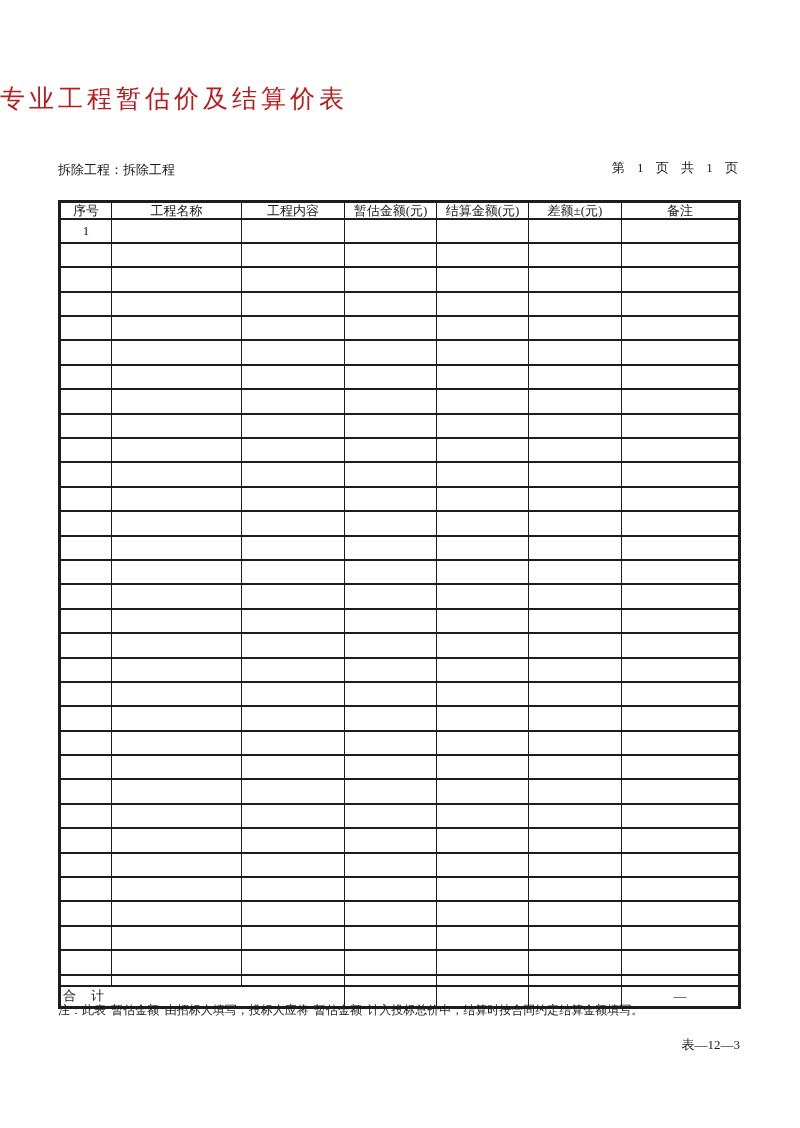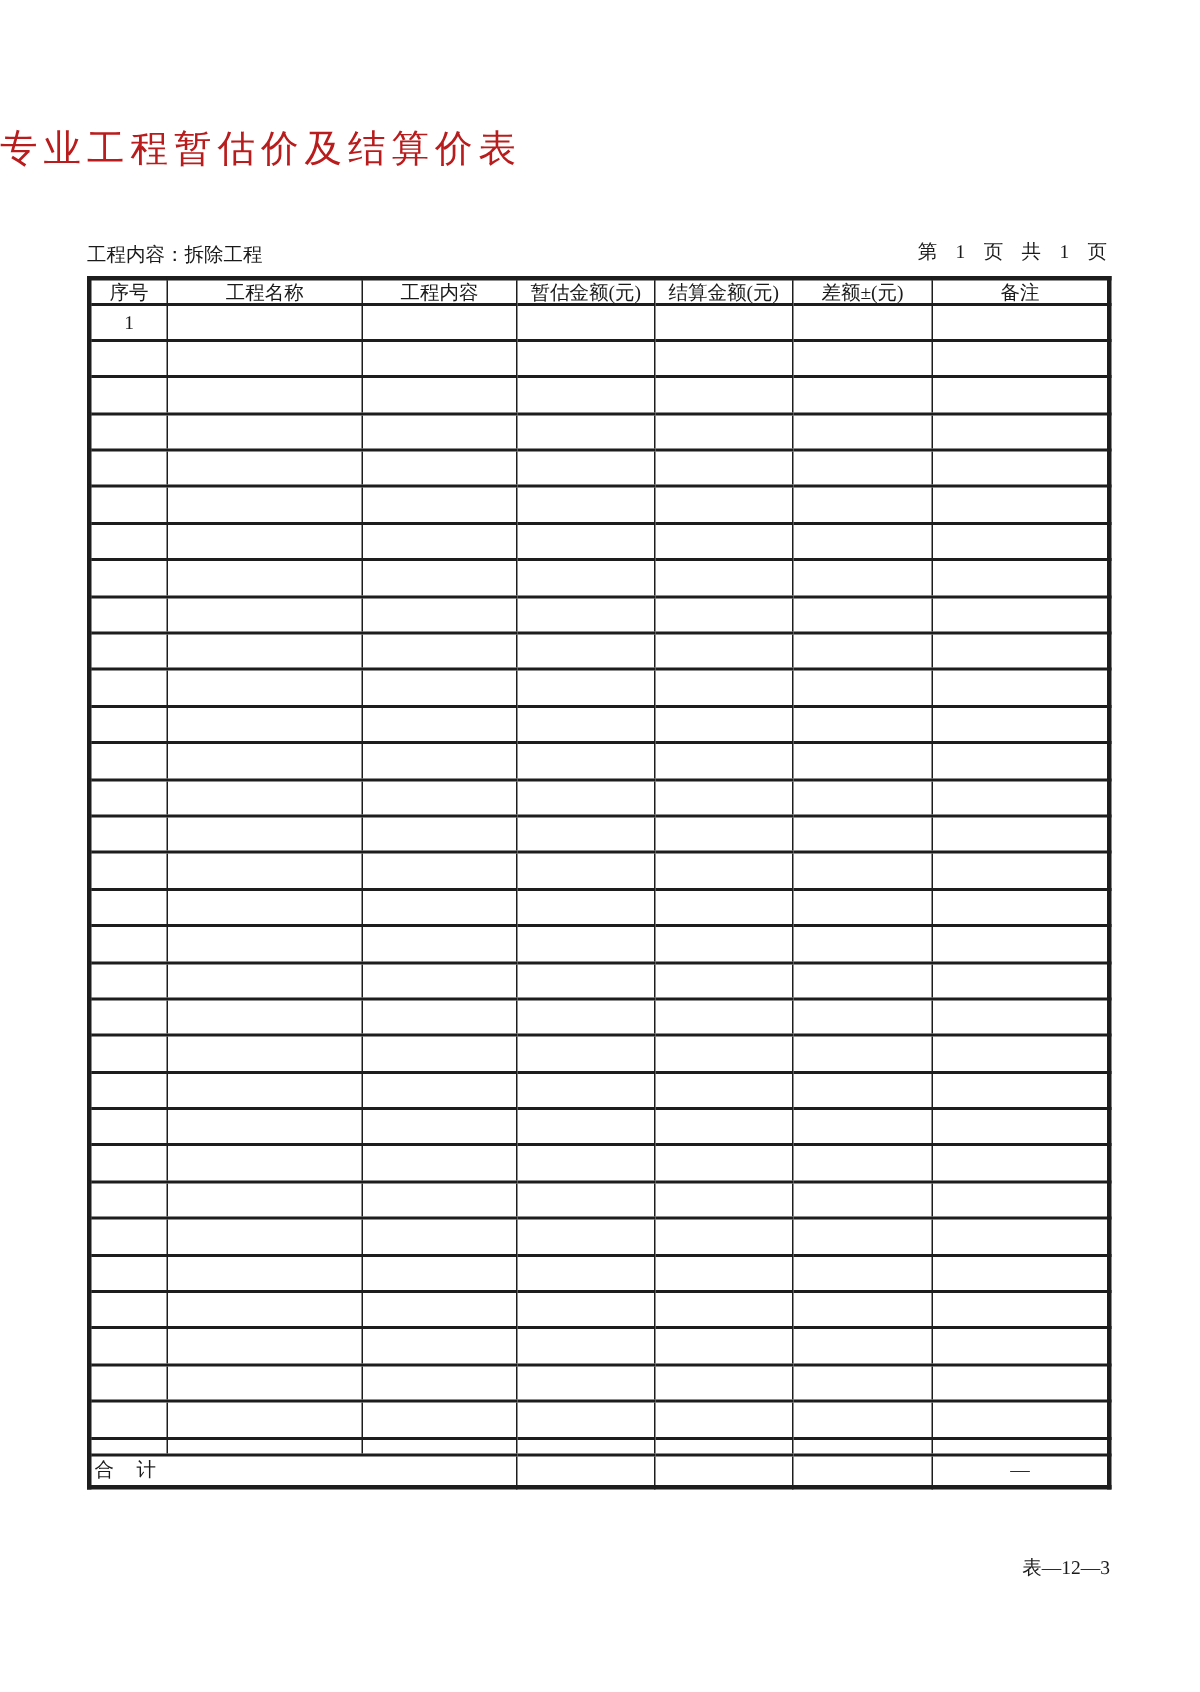--- a/index.html
+++ b/index.html
@@ -38,21 +38,21 @@
   .meta-page {
     position: absolute;
     top: 160px; right: 62px;
     font-size: 13px; line-height: 16px;
     word-spacing: 9px;
     white-space: nowrap;
   }
 
   table.doc-table {
     position: absolute;
-    top: 184px; left: 58px;
+    top: 200px; left: 58px;
     width: 680px;
     border-collapse: collapse;
     table-layout: fixed;
     border: 3px solid #1d1d1d;
   }
   .doc-table th, .doc-table td {
     border-left: 1px solid #1d1d1d;
     border-right: 1px solid #1d1d1d;
     border-top: 2px solid #1d1d1d;
     border-bottom: 2px solid #1d1d1d;
@@ -82,21 +82,21 @@
     font-size: 13px;
   }
 </style>
 </head>
 <body>
 
 <div class="page">
 
   <h1 class="title">专业工程暂估价及结算价表</h1>
 
-  <div class="meta-project"><span>工程内容：</span><span>拆除工程</span></div>
+  <div class="meta-project"><span>拆除工程：</span><span>拆除工程</span></div>
 
   <div class="meta-section">
   </div>
 
   <div class="meta-page">第 1 页 共 1 页</div>
 
   <table class="doc-table">
     <colgroup>
       <col style="width:52px">
         <col style="width:130px">
@@ -411,16 +411,17 @@
       <tr class="total-row">
         <td colspan="3" class="total-label">合　计</td>
         <td></td>
         <td></td>
         <td></td>
         <td class="center">—</td>
       </tr>
     </tfoot>
   </table>
 
+  <div class="note">注：此表“暂估金额”由招标人填写，投标人应将“暂估金额”计入投标总价中，结算时按合同约定结算金额填写。</div>
 
   <div class="form-code">表—12—3</div>
 
 </div>
 
 </body></html>

